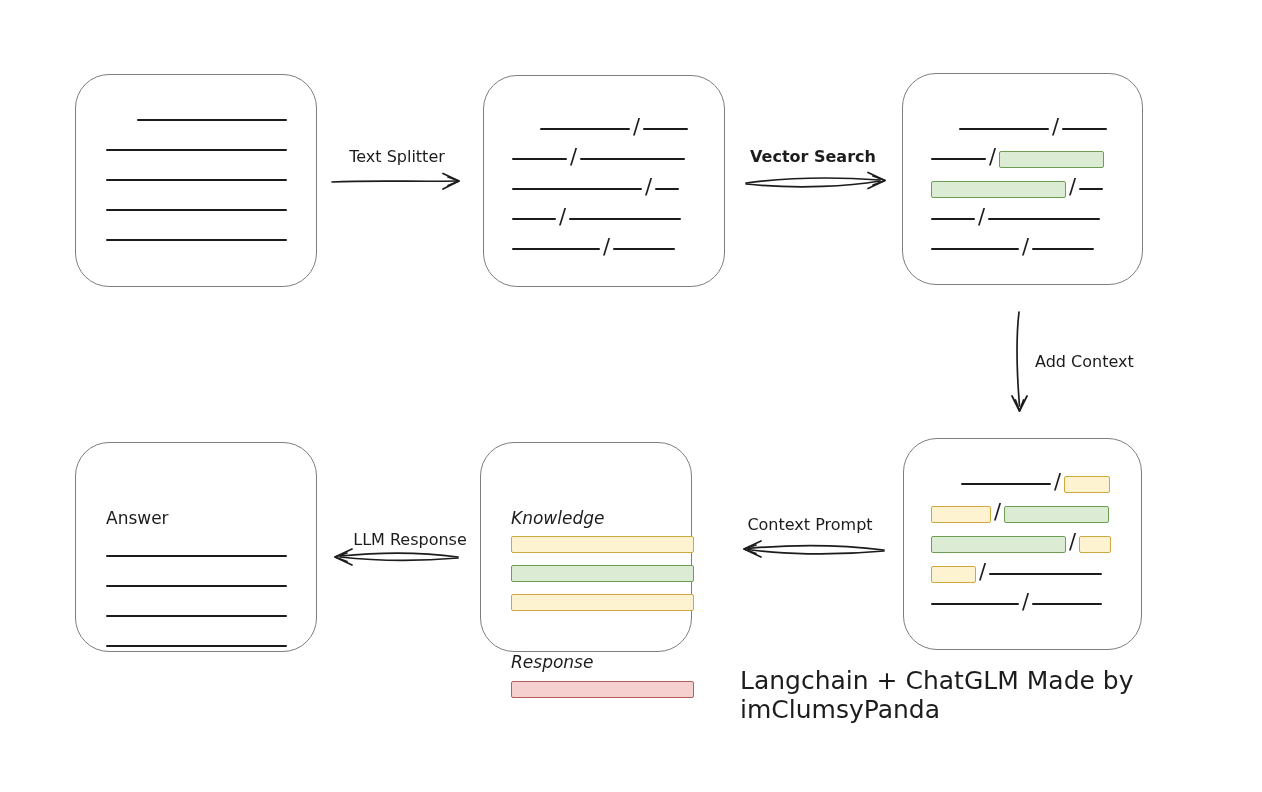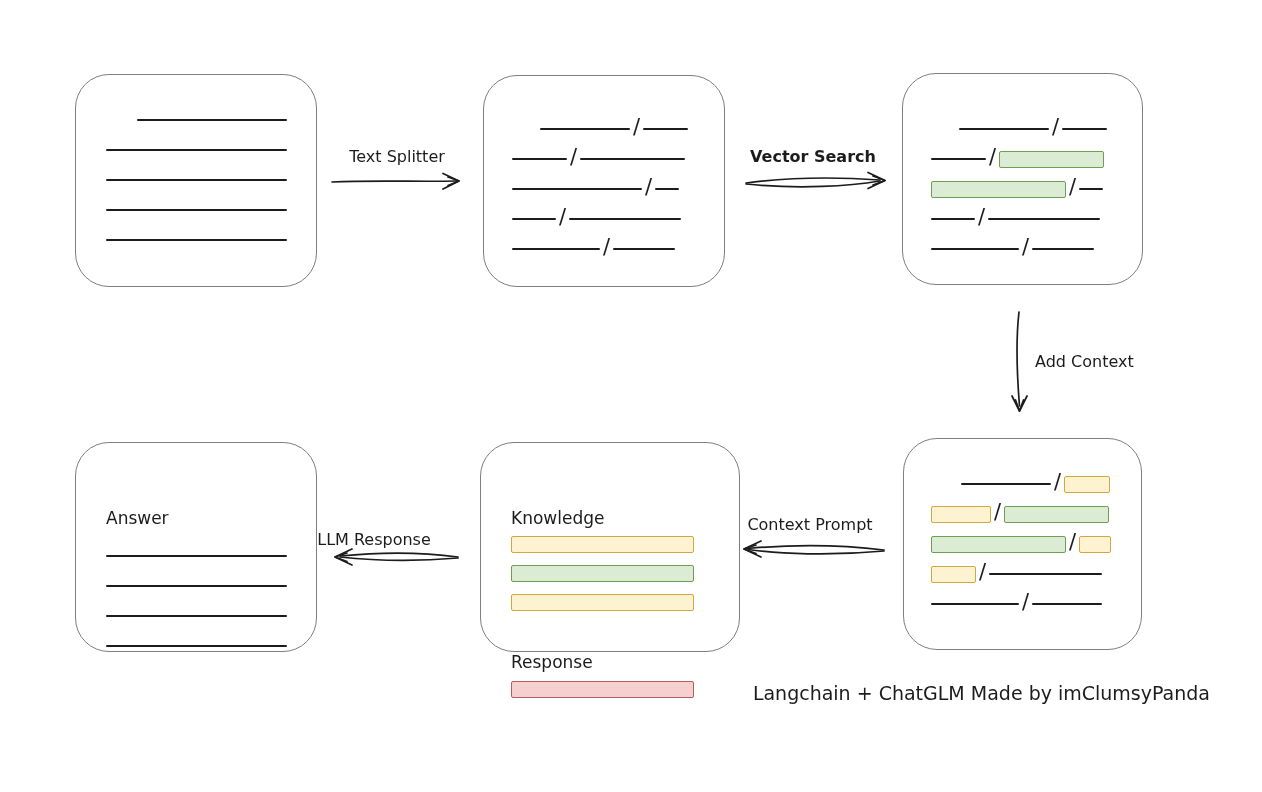--- a/index.html
+++ b/index.html
@@ -23,21 +23,21 @@
   .chip.green{background:var(--green-fill);border:1.5px solid var(--green-border);}
   .chip.yellow{background:var(--yellow-fill);border:1.5px solid var(--yellow-border);}
   
   .bar{width:181px;height:15px;border-radius:2px;margin-bottom:12px;box-sizing:content-box;}
   .bar.yellow{background:var(--yellow-fill);border:1.5px solid var(--yellow-border);}
   .bar.green{background:var(--green-fill);border:1.5px solid var(--green-border);}
   .bar.red{background:var(--red-fill);border:1.5px solid var(--red-border);}
   .box-title{font-size:17px;line-height:22px;margin-top:40px;}
   .edge-label{position:absolute;font-size:16px;line-height:20px;white-space:nowrap;}
   .center{text-align:center;}
-  .footer-credit{position:absolute;left:740px;top:682px;width:470px;text-align:right;font-size:19px;}
+  .footer-credit{position:absolute;left:740px;top:666px;width:470px;text-align:left;font-size:25px;}
   svg.arrows{position:absolute;left:0;top:0;pointer-events:none;}
   svg.arrows path{stroke:var(--ink);stroke-width:1.7;fill:none;stroke-linecap:round;stroke-linejoin:round;}
 </style>
 </head>
 <body>
 
 <div class="canvas">
 
   <div class="node" id="box-doc" style="left:75px;top:74px;width:242px;height:213px;padding:44px 0 0 30px;">
     <div class="doc-lines">
@@ -135,21 +135,21 @@
           <span class="seg-line" style="width: 113px;"></span>
         </div>
         <div class="seg-row">
           <span class="seg-line" style="width: 88px;"></span>
           <span class="slash">/</span>
           <span class="seg-line" style="width: 70px;"></span>
         </div>
       </div>
   </div>
 
-  <div class="node" id="box-prompt" style="left:480px;top:442px;width:260px;height:210px;padding:24px 0 0 30px;">
+  <div class="node" id="box-prompt" style="left:480px;top:442px;width:212px;height:210px;padding:24px 0 0 30px;font-style:italic;">
     <div class="box-title">Knowledge</div>
     <div style="margin-top:7px;">
         <div class="bar yellow"></div>
         <div class="bar green"></div>
         <div class="bar yellow"></div>
       </div>
     <div class="box-title">Response</div>
     <div style="margin-top:8px;">
         <div class="bar red"></div>
       </div>
@@ -162,21 +162,21 @@
         <div class="pline"></div>
         <div class="pline"></div>
         <div class="pline"></div>
       </div>
   </div>
 
   <div class="edge-label center" style="left:330px;top:147px;width:134px;">Text Splitter</div>
   <div class="edge-label center" style="left:738px;top:147px;width:150px;font-weight:bold;">Vector Search</div>
   <div class="edge-label" style="left:1035px;top:352px;">Add Context</div>
   <div class="edge-label center" style="left:732px;top:515px;width:156px;">Context Prompt</div>
-  <div class="edge-label center" style="left:310px;top:530px;width:128px;">LLM Response</div>
+  <div class="edge-label center" style="left:346px;top:530px;width:128px;">LLM Response</div>
 
   <svg class="arrows" width="1262" height="792" viewBox="0 0 1262 792">
     <g>
       <path d="M332 182 C 375 180, 420 182, 456 181"></path>
       <path d="M443 173.5 L459 181 L443 189"></path>
       <path d="M448 177 L459 181 L448 185.5"></path>
     </g>
     <g>
       <path d="M746 183 C 795 176.5, 845 177.5, 880 180"></path>
       <path d="M746 184 C 800 189.5, 850 186, 880 181"></path>

